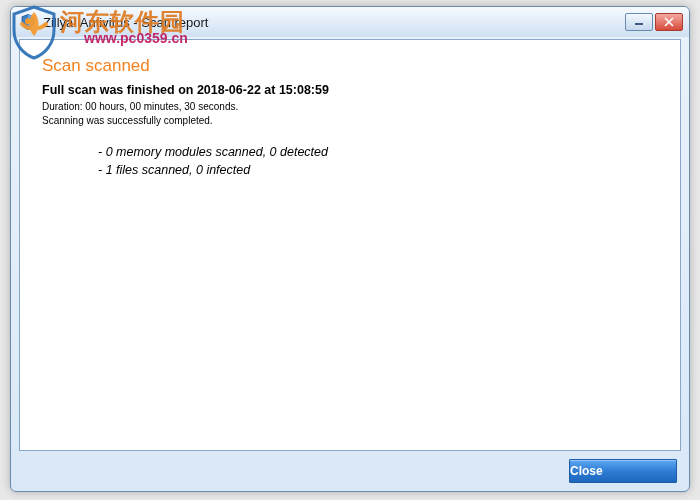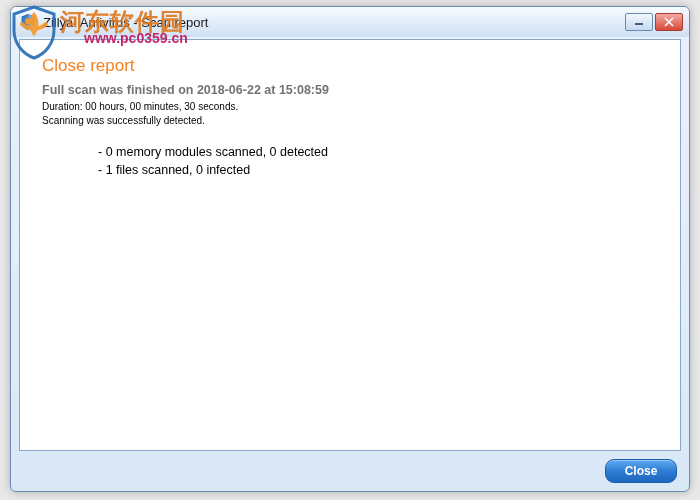--- a/index.html
+++ b/index.html
@@ -70,47 +70,47 @@
       font-size: 12.5px;
       line-height: 1.45;
     }
     .heading {
       color: #f58220;
       font-size: 17px;
       font-weight: normal;
       margin-bottom: 2px;
     }
     .subheading {
-      color: #737373;
+      color: #000000;
       font-weight: bold;
       font-size: 12.5px;
       margin-bottom: 1px;
     }
     .duration, .status {
       font-size: 10px;
     }
     .details {
       margin-top: 14px;
       margin-left: 56px;
     }
-    .details div { font-size: 12.5px; }
+    .details div { font-size: 12.5px; font-style: italic; }
     .footer {
       position: absolute;
       right: 12px; bottom: 8px;
     }
     .btn-close {
-      width: 72px;
+      width: 108px;
       height: 24px;
       background: linear-gradient(to bottom, #5ea8f2 0%, #2f7dd4 50%, #1d66be 100%);
       border: 1px solid #1b5ca8;
-      border-radius: 9px;
+      border-radius: 1px;
       color: #ffffff;
       font-weight: bold;
       font-size: 12px;
-      text-align: center;
+      text-align: left;
       line-height: 22px;
       box-shadow: inset 0 1px 0 rgba(255,255,255,0.35);
     }
     .watermark {
       position: absolute;
       left: 0; top: 0;
       width: 260px;
       pointer-events: none;
       opacity: 0.92;
     }
@@ -161,24 +161,24 @@
         <svg width="10" height="10">
           <line x1="1" y1="1" x2="9" y2="9" stroke="#ffffff" stroke-width="1.6"></line>
           <line x1="9" y1="1" x2="1" y2="9" stroke="#ffffff" stroke-width="1.6"></line>
         </svg>
       </div>
     </div>
   </div>
 
   <div class="client">
     <div class="content">
-      <div class="heading">Close report</div>
+      <div class="heading">Scan scanned</div>
       <div class="subheading">Full scan was finished on 2018-06-22 at 15:08:59</div>
       <div class="duration">Duration: 00 hours, 00 minutes, 30 seconds.</div>
-      <div class="status">Scanning was successfully detected.</div>
+      <div class="status">Scanning was successfully completed.</div>
       <div class="details">
         <div>- 0 memory modules scanned, 0 detected</div>
         <div>- 1 files scanned, 0 infected</div>
       </div>
     </div>
   </div>
 
   <div class="footer">
     <div class="btn-close">Close</div>
   </div>

